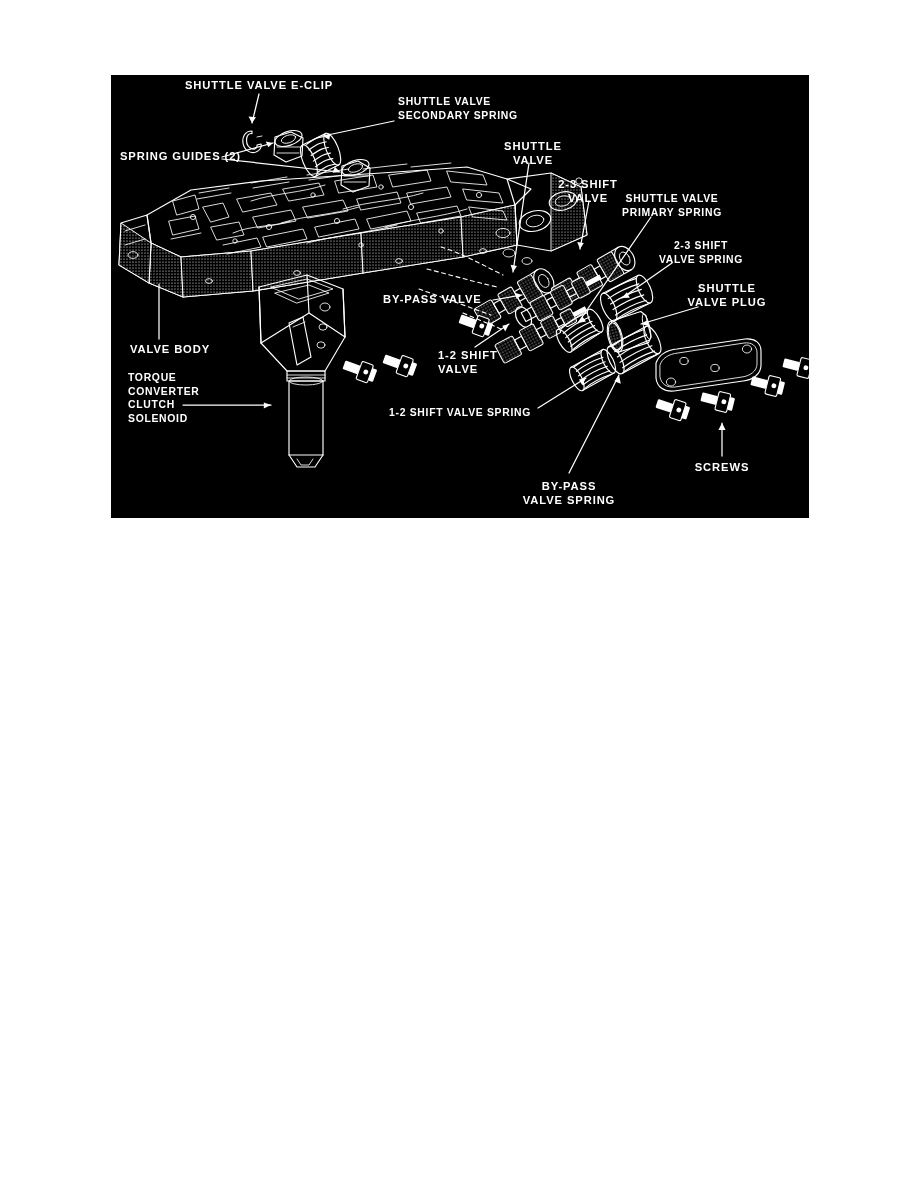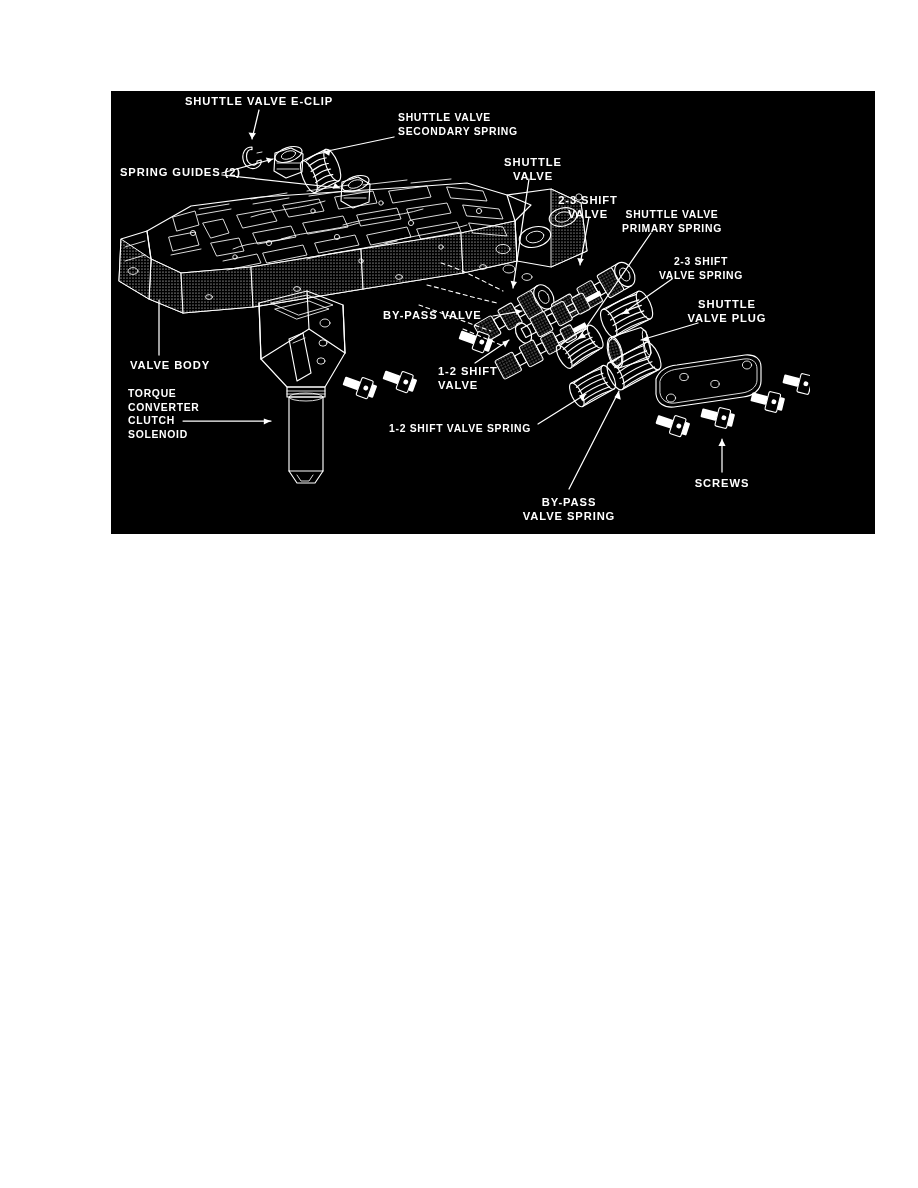--- a/index.html
+++ b/index.html
@@ -18,22 +18,22 @@
   #page {
     position: absolute;
     left: 0; top: 0;
     width: 918px;
     height: 1188px;
     background: #ffffff;
   }
   #figure-frame {
     position: absolute;
     left: 111px;
-    top: 91px;
-    width: 764px;
+    top: 75px;
+    width: 698px;
     height: 443px;
     background: #000000;
     overflow: hidden;
   }
   #figure-svg {
     position: absolute;
     left: 0; top: 0;
     width: 699px;
     height: 443px;
     display: block;

